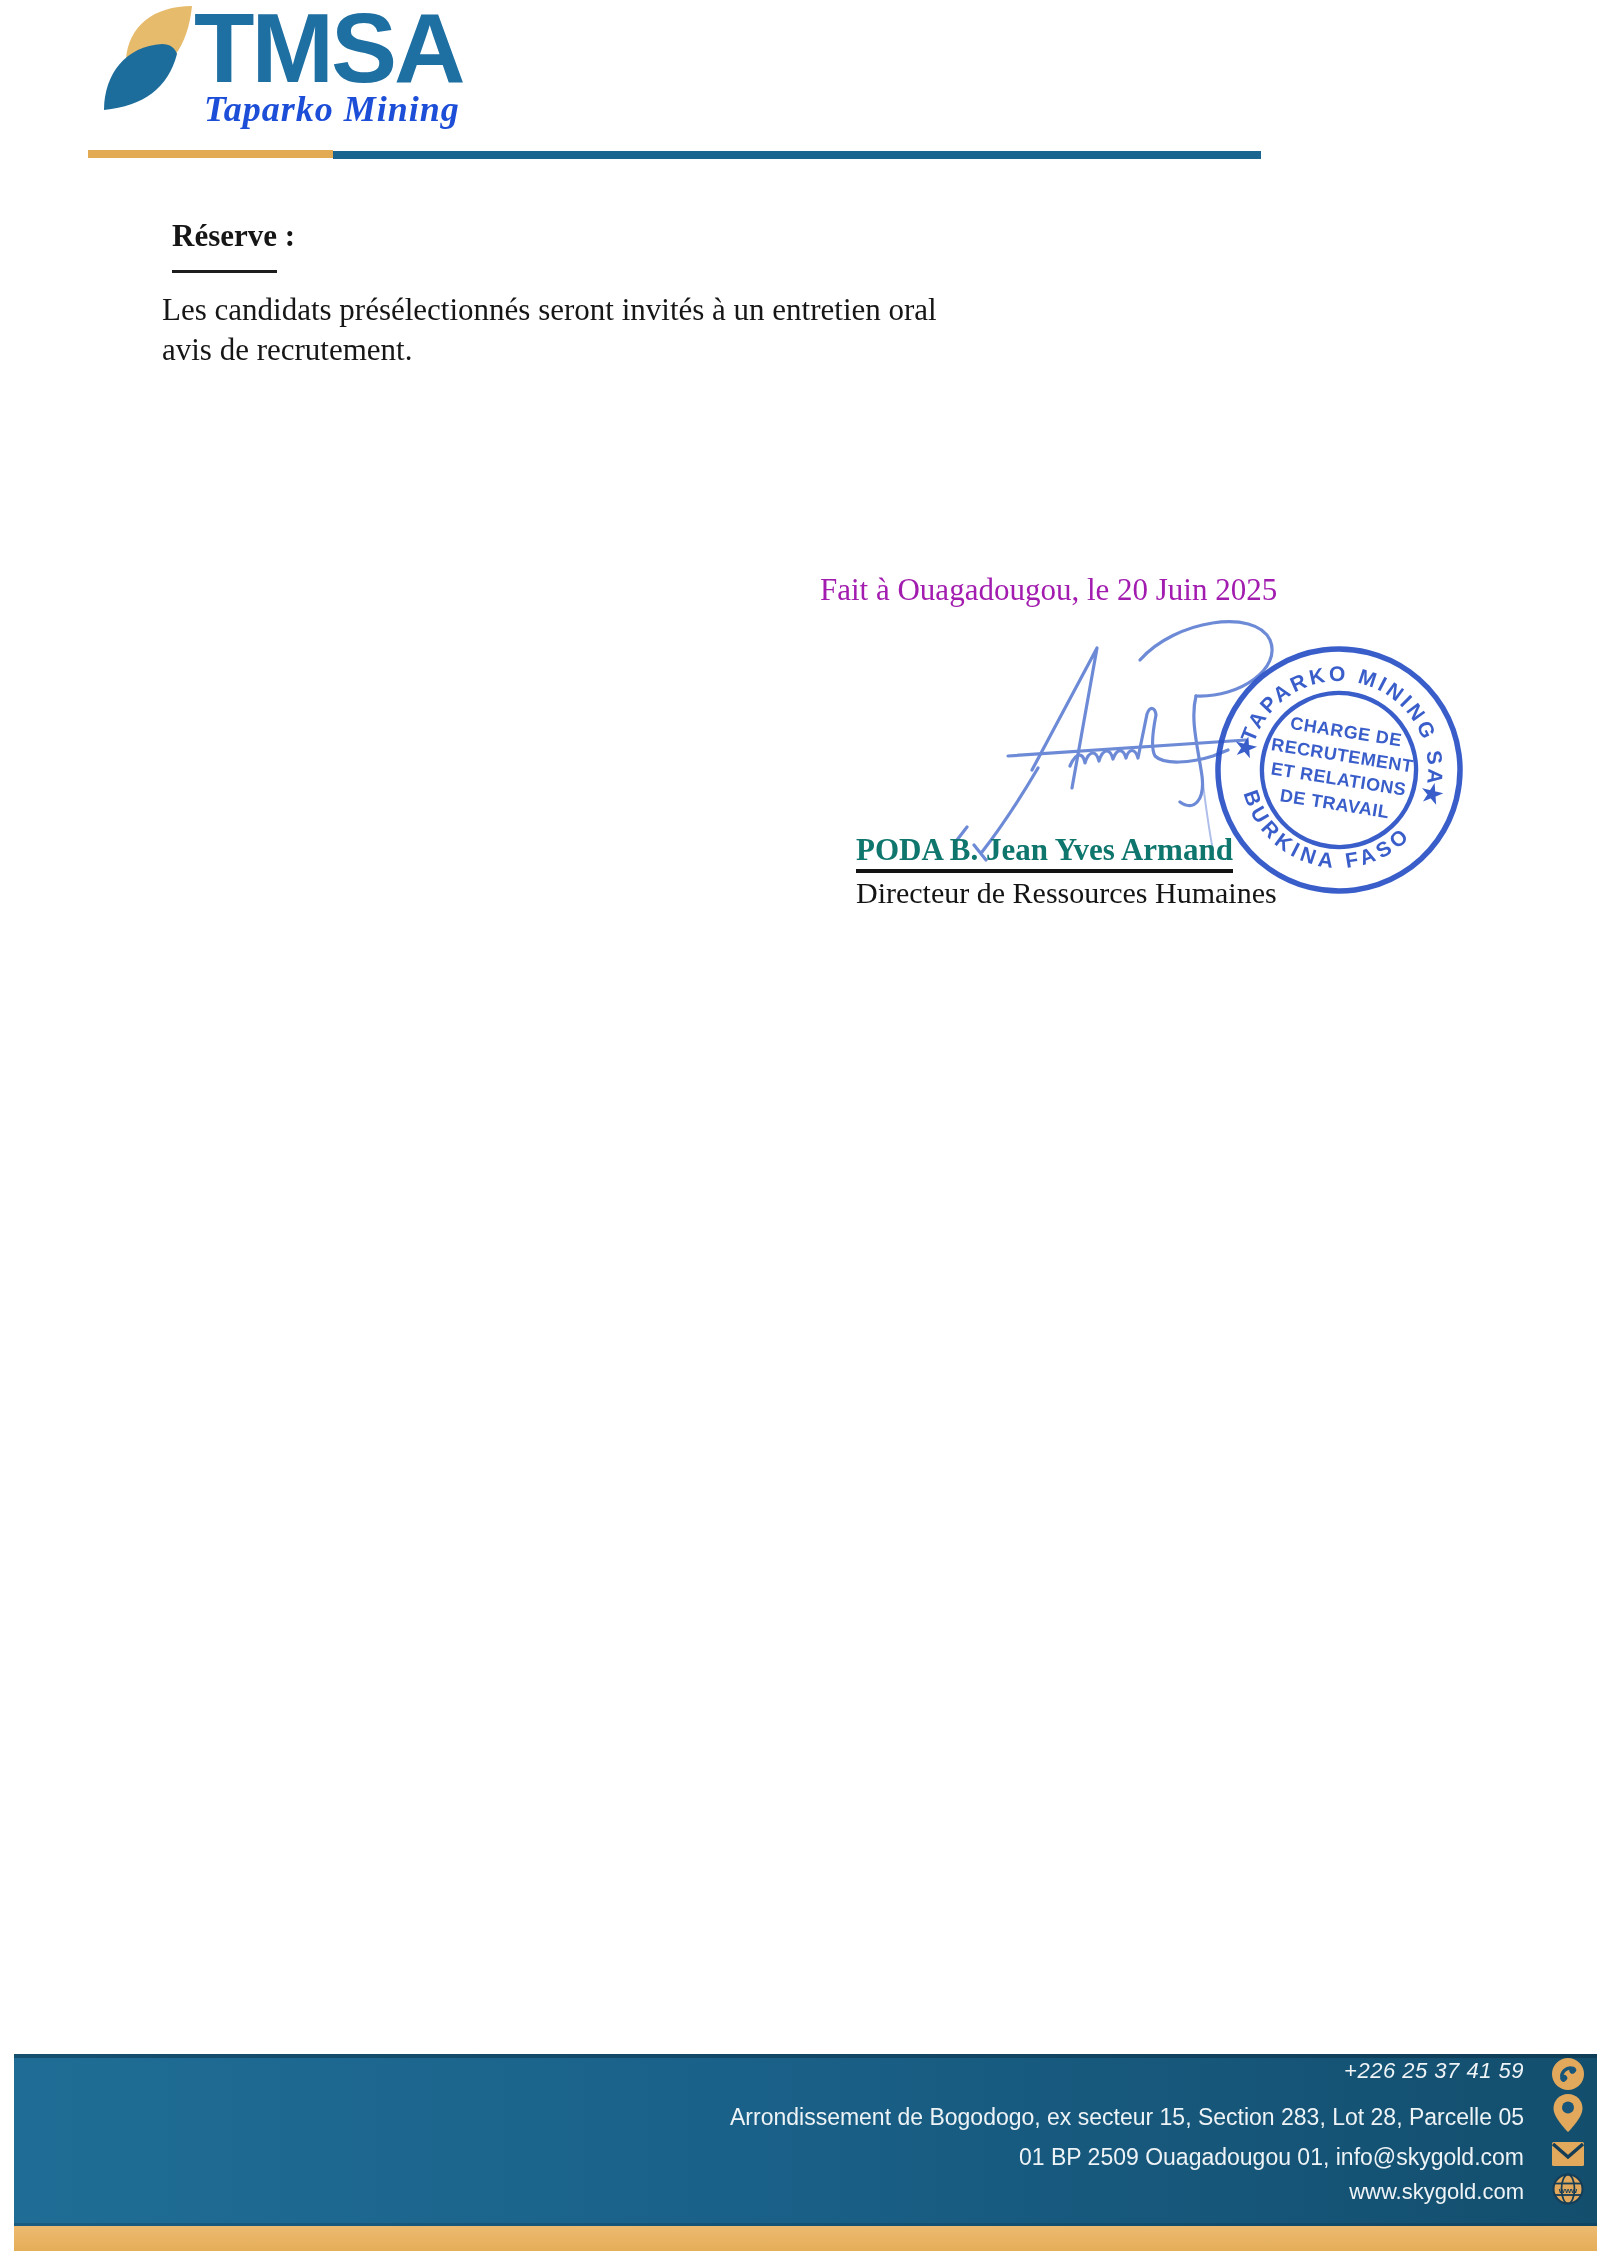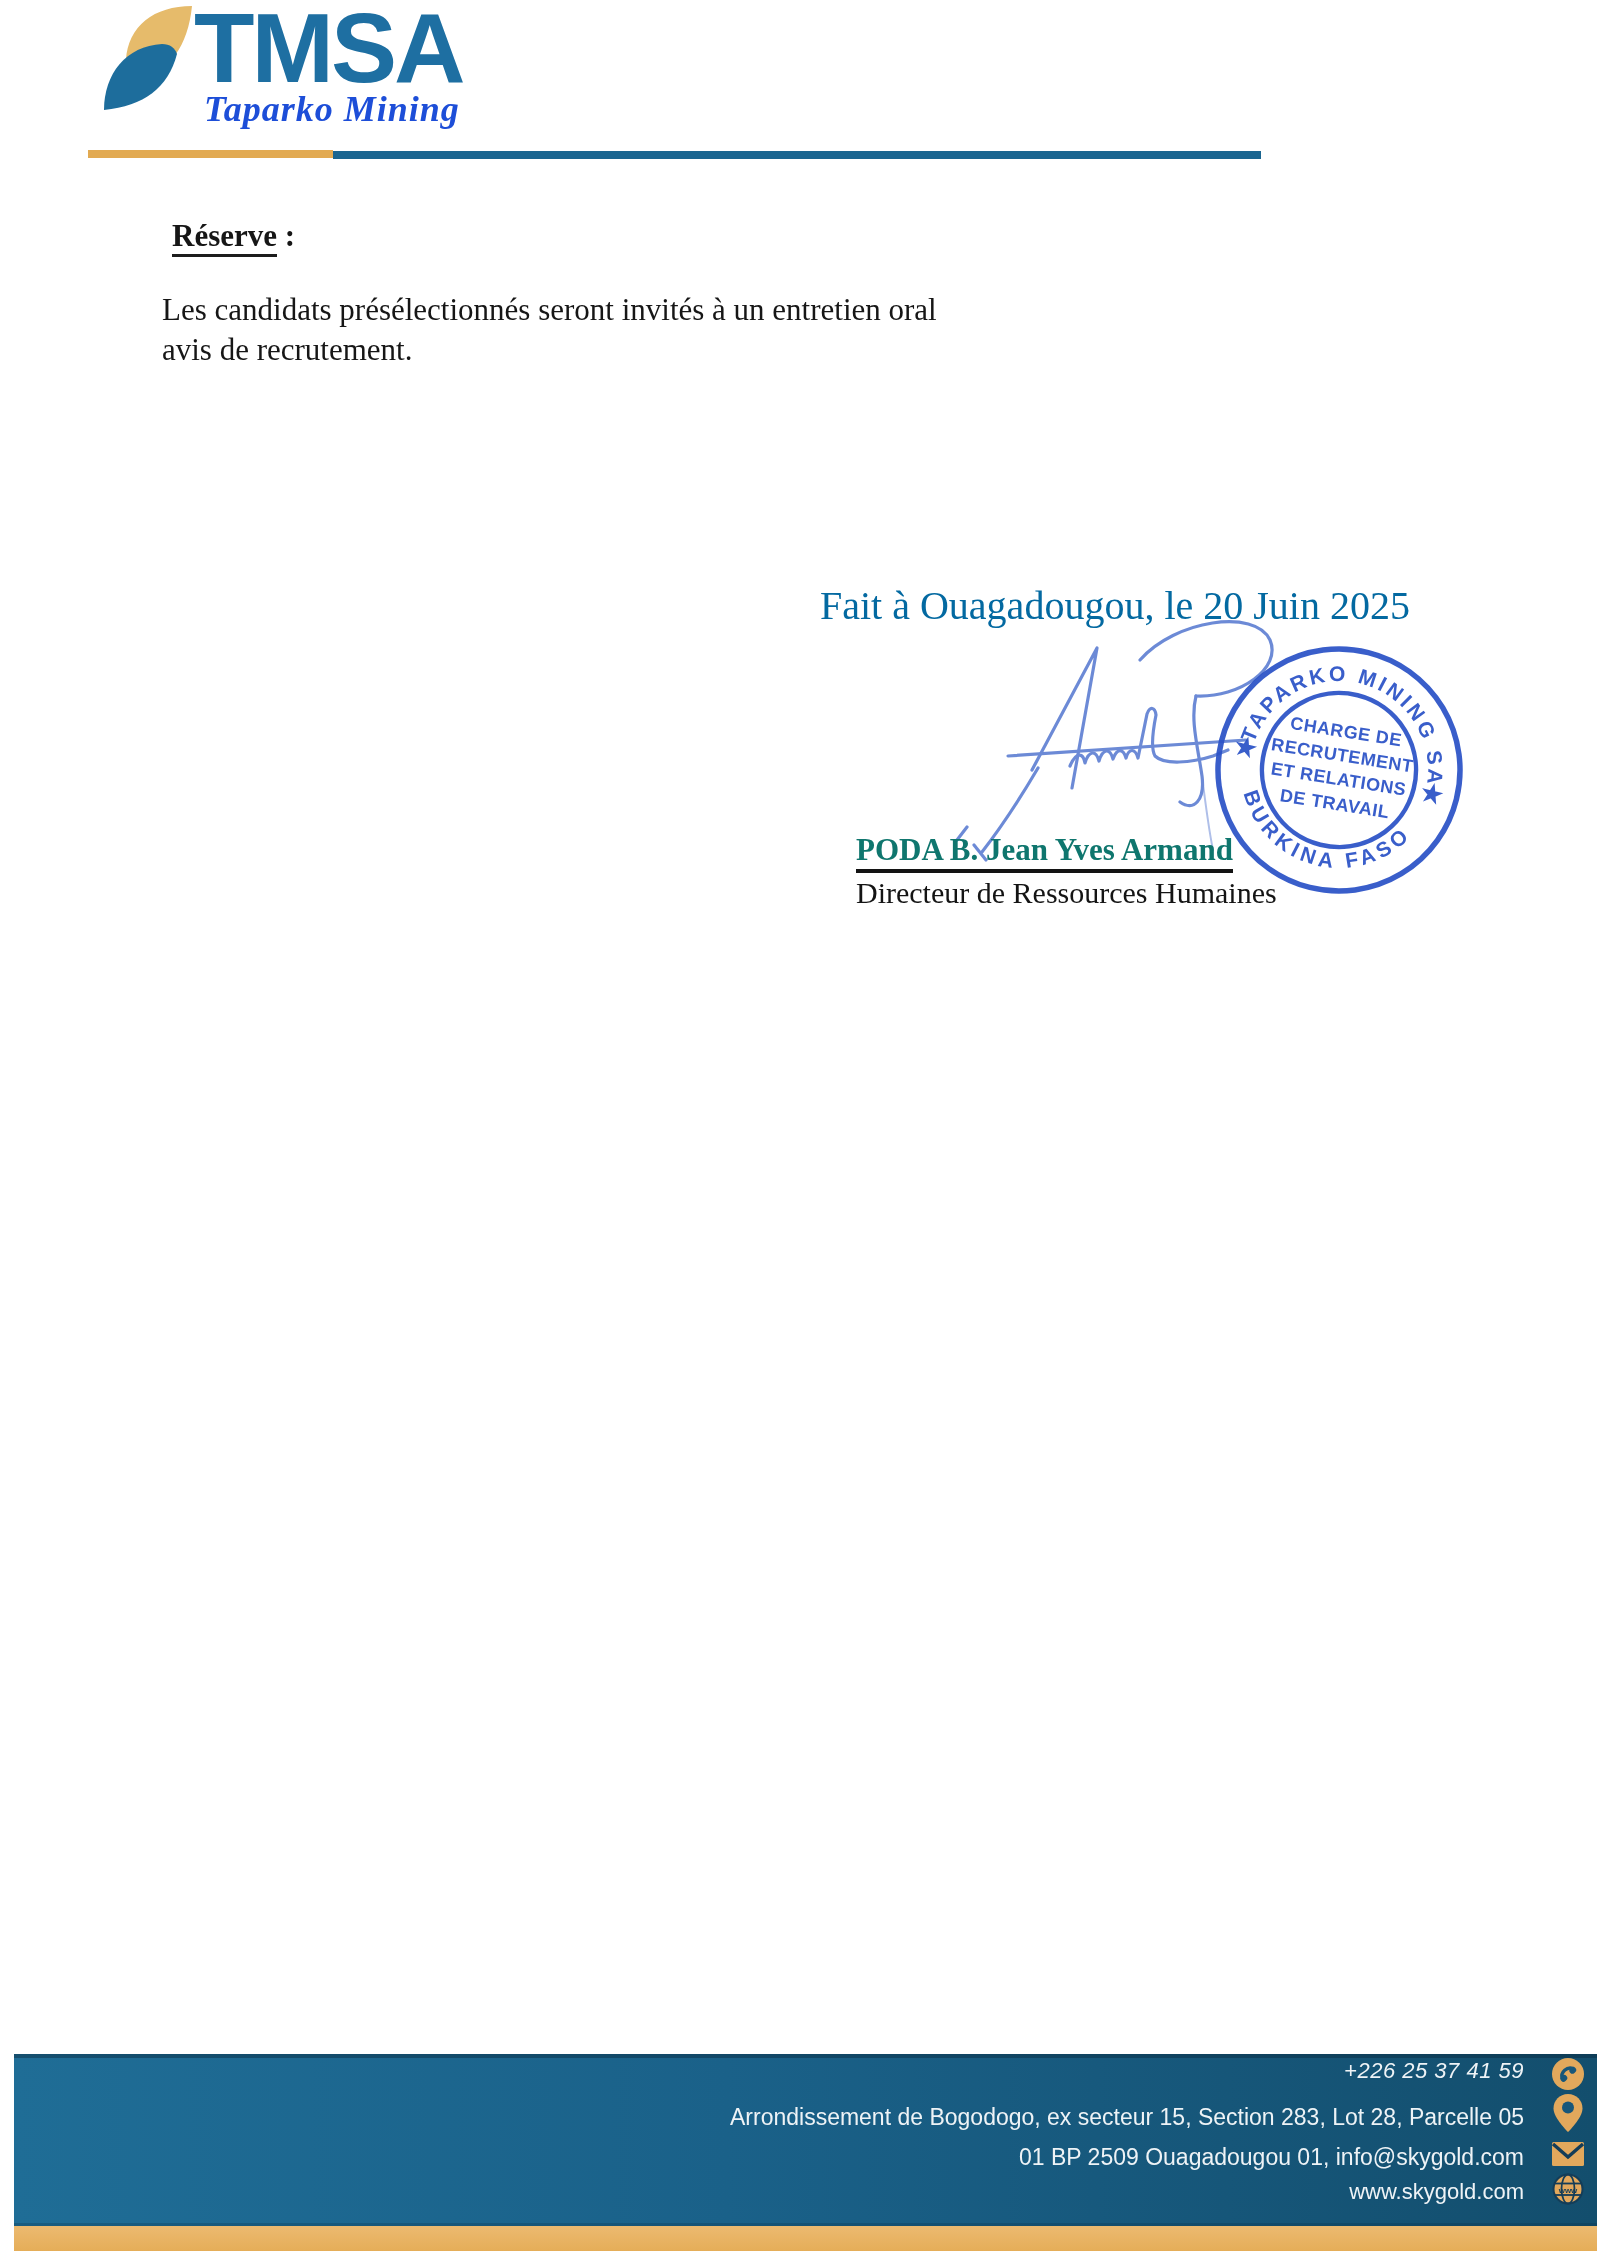--- a/index.html
+++ b/index.html
@@ -24,26 +24,26 @@
     letter-spacing:1px; color:#1d4ed8;
   }
   .rule-gold { position:absolute; left:88px;  top:150px; width:245px; height:8px; background:#e2aa52; }
   .rule-blue { position:absolute; left:333px; top:151px; width:928px; height:8px; background:#1a6590; }
 
   
   .heading {
     position:absolute; left:172px; top:218px;
     font-size:31px; font-weight:700; color:#161616;
   }
-  .heading .word { border-bottom:3px solid #1d1d1d; padding-bottom:1px; }
+  .heading .word { border-bottom:3px solid #1d1d1d; padding-bottom:17px; }
   .paragraph {
     position:absolute; left:162px; top:290px; width:1290px;
     font-size:31px; line-height:40px; color:#161616;
   }
-  .dateline { position:absolute; left:820px; top:572px; font-size:40px; color:#0369a1;margin-top:10px; }
+  .dateline { position:absolute; left:820px; top:572px; font-size:31px; color:#a21caf; }
   .sig-name {
     position:absolute; left:856px; top:832px;
     font-size:31px; font-weight:700; color:#0f766e;
   }
   .sig-name .u { border-bottom:4px solid #131313; padding-bottom:2px; }
   .sig-title { position:absolute; left:856px; top:876px; font-size:30px; color:#141414; }
 
   .signature-svg { position:absolute; left:950px; top:598px; }
   .stamp-svg { position:absolute; left:1202px; top:633px; }
 

